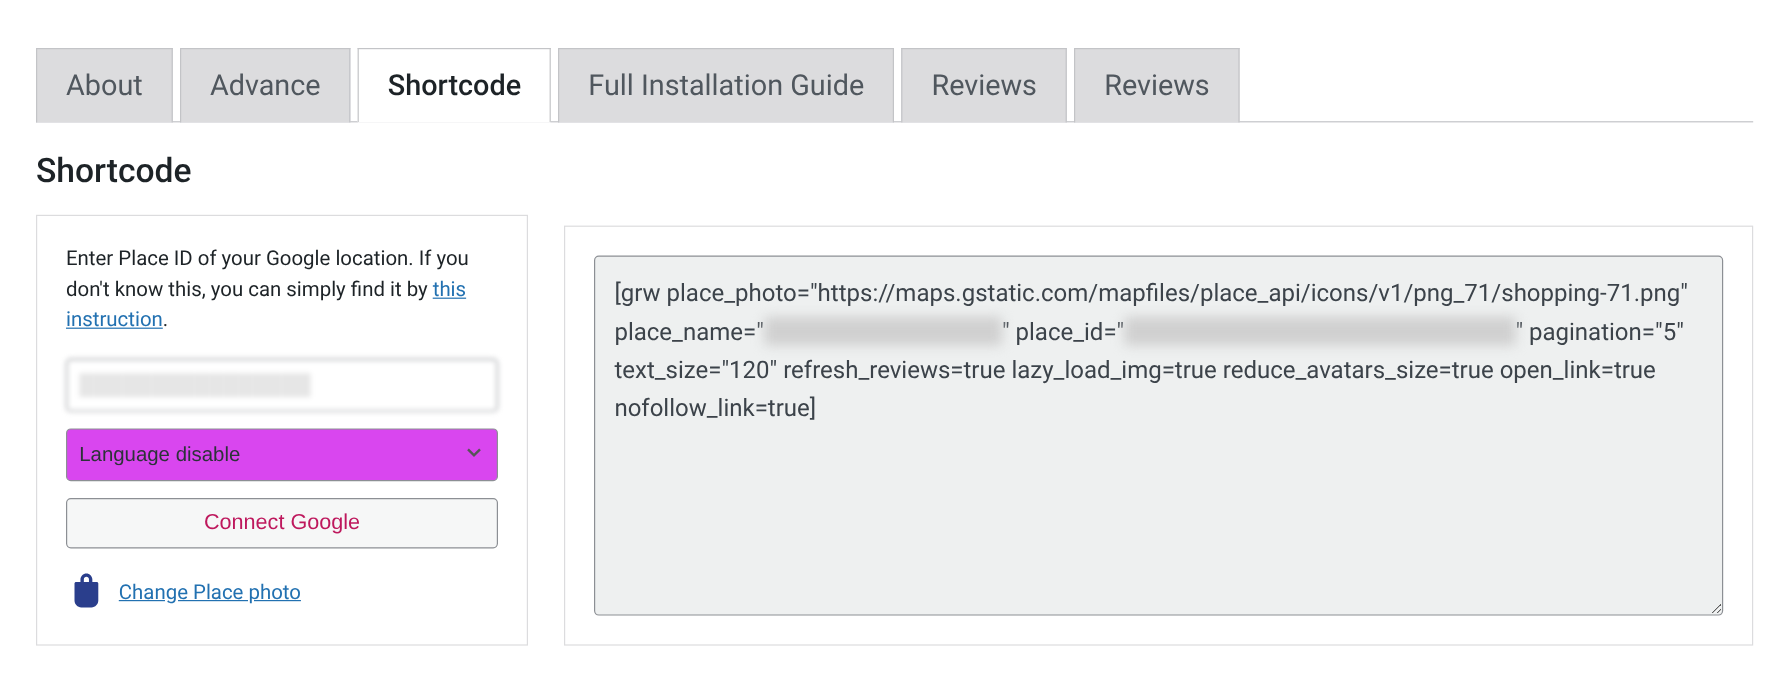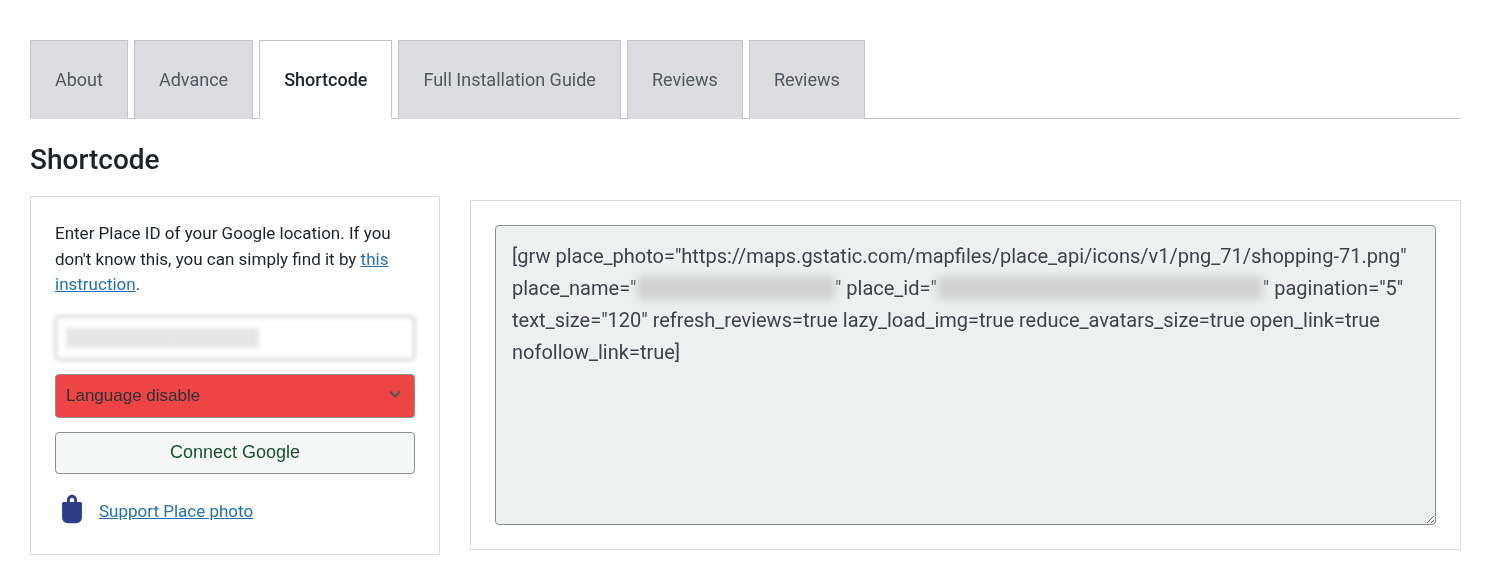--- a/index.html
+++ b/index.html
@@ -1,32 +1,32 @@
 <!DOCTYPE html>
 <html><head>
   <meta charset="utf-8">
   <style>
     * { box-sizing: border-box; margin: 0; padding: 0; }
     body { font-family: -apple-system, BlinkMacSystemFont, "Segoe UI", Roboto, sans-serif; color: #1d2327; background:#fff; }
     .wrap { padding: 0 30px 30px 30px; }
     .tabs { display:flex; gap:6px; border-bottom:1px solid #c3c4c7; margin-top:40px; }
-    .tab { background:#dcdcde; color:#50575e; padding:28px 24px; font-size:18px; cursor:pointer; border:1px solid #c3c4c7; border-bottom:none; margin-bottom:-1px; }
+    .tab { background:#dcdcde; color:#50575e; padding:16px 24px; font-size:24px; cursor:pointer; border:1px solid #c3c4c7; border-bottom:none; margin-bottom:-1px; }
     .tab.active { background:#fff; color:#1d2327; font-weight:500; border-bottom:1px solid #fff; }
     h2.page-title { font-size:28px; font-weight:500; margin:24px 0 20px 0; color:#1d2327; }
-    .columns { display:flex; gap:30px; align-items:center; }
+    .columns { display:flex; gap:30px; align-items:flex-end; }
     .panel { background:#fff; border:1px solid #dcdcde; padding:24px; }
     .panel-left { width:410px; flex:0 0 410px; }
     .panel-right { flex:1; }
     .intro { font-size:17px; line-height:1.5; margin-bottom:18px; }
     .intro a { color:#2271b1; text-decoration:underline; }
     .text-input { width:100%; height:44px; border:1px solid #8c8f94; border-radius:4px; padding:0 10px; font-size:17px; background:#fff; color:#e6e6e6; filter:blur(2px); margin-bottom:14px; }
     .select-wrap { position:relative; margin-bottom:14px; }
-    .select { width:100%; height:44px; border:1px solid #8c8f94; border-radius:4px; padding:0 10px; font-size:17px; background:#ef4444; appearance:none; -webkit-appearance:none; color:#2c3338; cursor:pointer; }
+    .select { width:100%; height:44px; border:1px solid #8c8f94; border-radius:4px; padding:0 10px; font-size:17px; background:#d946ef; appearance:none; -webkit-appearance:none; color:#2c3338; cursor:pointer; }
     .select-wrap .chev { position:absolute; right:12px; top:50%; transform:translateY(-50%); pointer-events:none; color:#555; }
-    .connect-btn { width:100%; height:42px; border:1px solid #8c8f94; border-radius:4px; background:#f6f7f7; font-size:18px; cursor:pointer; color:#14532d; margin-bottom:18px; }
+    .connect-btn { width:100%; height:42px; border:1px solid #8c8f94; border-radius:4px; background:#f6f7f7; font-size:18px; cursor:pointer; color:#be185d; margin-bottom:18px; }
     .change-photo { display:flex; align-items:center; gap:10px; }
     .change-photo a { color:#2271b1; text-decoration:underline; font-size:17px; }
     .shortcode-box { width:100%; min-height:300px; border:1px solid #8c8f94; border-radius:4px; background:#eef0f0; padding:14px 16px; font-size:20px; line-height:1.6; color:#3c434a; resize:both; overflow:auto; font-family:inherit; }
     .blur-span { filter:blur(5px); background:#d0d0d0; color:transparent; border-radius:2px; }
   </style>
 </head>
 <body>
 
 <div class="wrap">
   <div class="tabs">
@@ -60,21 +60,21 @@
       </div>
 
       <button class="connect-btn">Connect Google</button>
 
       <div class="change-photo">
         <span>
           <svg width="34" height="34" viewBox="0 0 24 24" fill="#2a3e8c">
             <path d="M12 2c-1.9 0-3.5 1.6-3.5 3.5V7H6c-.6 0-1 .4-1 1v10c0 2.2 1.8 4 4 4h6c2.2 0 4-1.8 4-4V8c0-.6-.4-1-1-1h-2.5V5.5C15.5 3.6 13.9 2 12 2zm0 2c.8 0 1.5.7 1.5 1.5V7h-3V5.5C10.5 4.7 11.2 4 12 4zm-3.5 6c0 1.9 1.6 3.5 3.5 3.5s3.5-1.6 3.5-3.5h-2c0 .8-.7 1.5-1.5 1.5s-1.5-.7-1.5-1.5h-2z"></path>
           </svg>
         </span>
-        <a href="#">Support Place photo</a>
+        <a href="#">Change Place photo</a>
       </div>
     </div>
 
     <div class="panel panel-right">
       <div class="shortcode-box"><span>[grw place_photo="https://maps.gstatic.com/mapfiles/place_api/icons/v1/png_71/shopping-71.png" place_name="</span><span class="blur-span">██████████████</span><span>" place_id="</span><span class="blur-span">███████████████████████</span><span>" pagination="5" text_size="120" refresh_reviews=true lazy_load_img=true reduce_avatars_size=true open_link=true nofollow_link=true]</span></div>
     </div>
   </div>
 </div>
 
 </body></html>

